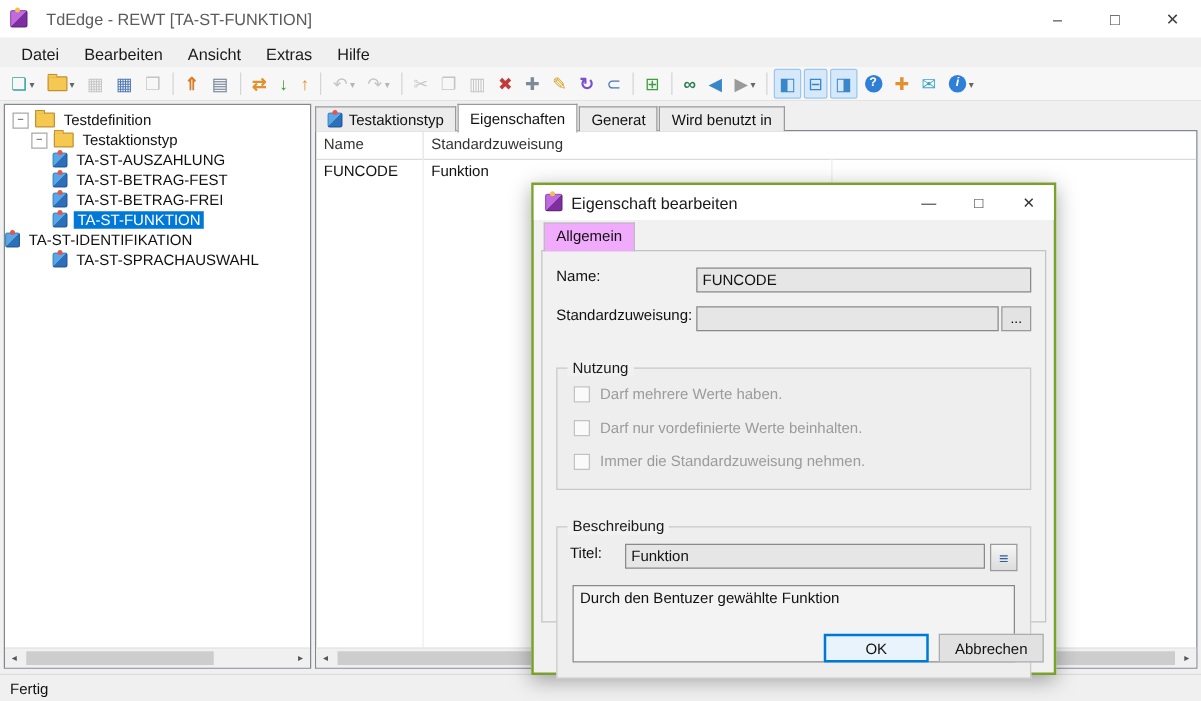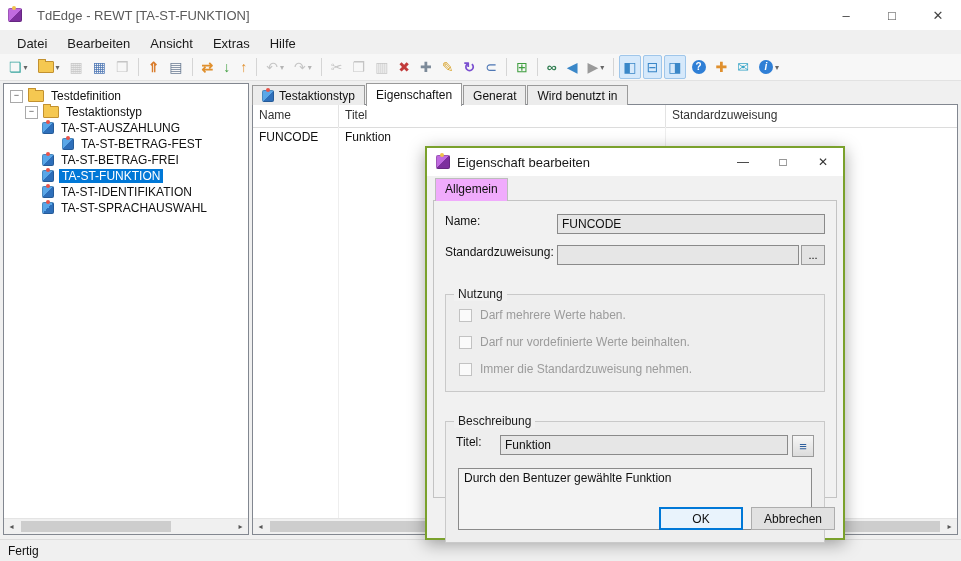--- a/index.html
+++ b/index.html
@@ -271,33 +271,33 @@
     </div>
     <div class="trow" style="padding-left:21px">
       <span class="expander">−</span>
       <span class="ico-folder"></span>
       <span class="tlabel">Testaktionstyp</span>
     </div>
     <div class="trow" style="padding-left:38px">
       <span class="puzzle"></span>
       <span class="tlabel">TA-ST-AUSZAHLUNG</span>
     </div>
-    <div class="trow" style="padding-left:58px">
+    <div class="trow" style="padding-left:38px">
       <span class="puzzle"></span>
       <span class="tlabel">TA-ST-BETRAG-FEST</span>
     </div>
     <div class="trow" style="padding-left:38px">
       <span class="puzzle"></span>
       <span class="tlabel">TA-ST-BETRAG-FREI</span>
     </div>
     <div class="trow" style="padding-left:38px">
       <span class="puzzle"></span>
       <span class="tlabel sel">TA-ST-FUNKTION</span>
     </div>
-    <div class="trow" style="padding-left:38px">
+    <div class="trow" style="">
       <span class="puzzle"></span>
       <span class="tlabel">TA-ST-IDENTIFIKATION</span>
     </div>
     <div class="trow" style="padding-left:38px">
       <span class="puzzle"></span>
       <span class="tlabel">TA-ST-SPRACHAUSWAHL</span>
     </div>
     <div class="hscroll">
       <span class="sarrow">◂</span>
       <span class="strack">
@@ -319,21 +319,20 @@
       <span class="mtab">
         <span>Generat</span>
       </span>
       <span class="mtab">
         <span>Wird benutzt in</span>
       </span>
     </div>
     <div class="tablewrap">
       <div class="thead">
         <span class="th c1">Name</span>
-        <span class="th c2">Titel</span>
         <span class="th c3">Standardzuweisung</span>
       </div>
       <div class="trd">
         <span class="td c1">FUNCODE</span>
         <span class="td c2">Funktion</span>
         <span class="td c3"></span>
       </div>
       <div class="vline" style="left:85px"></div>
       <div class="vline" style="left:412px"></div>
       <div class="hscroll">

